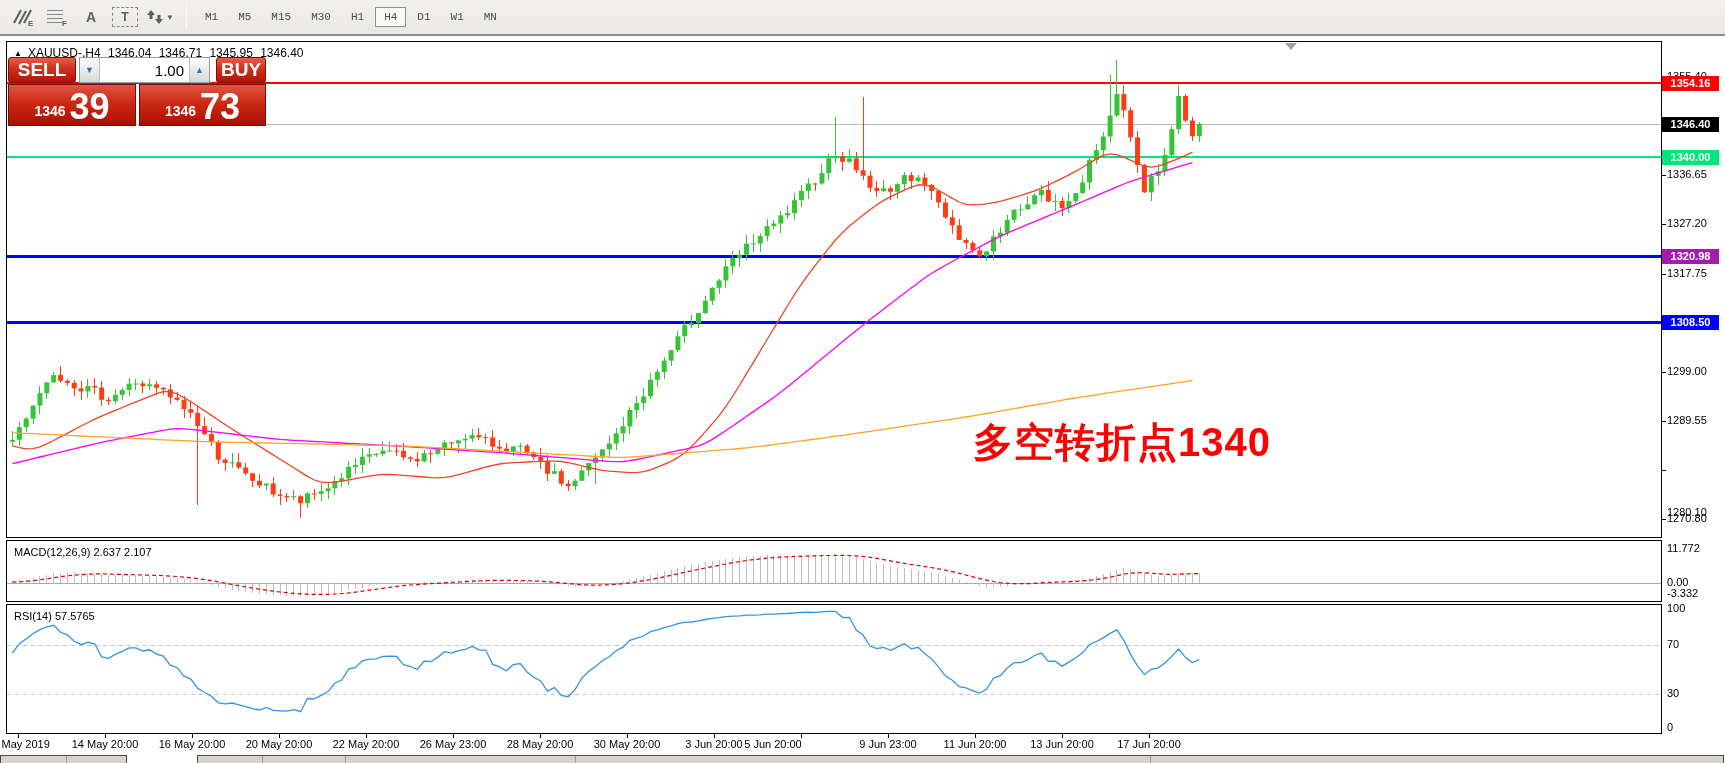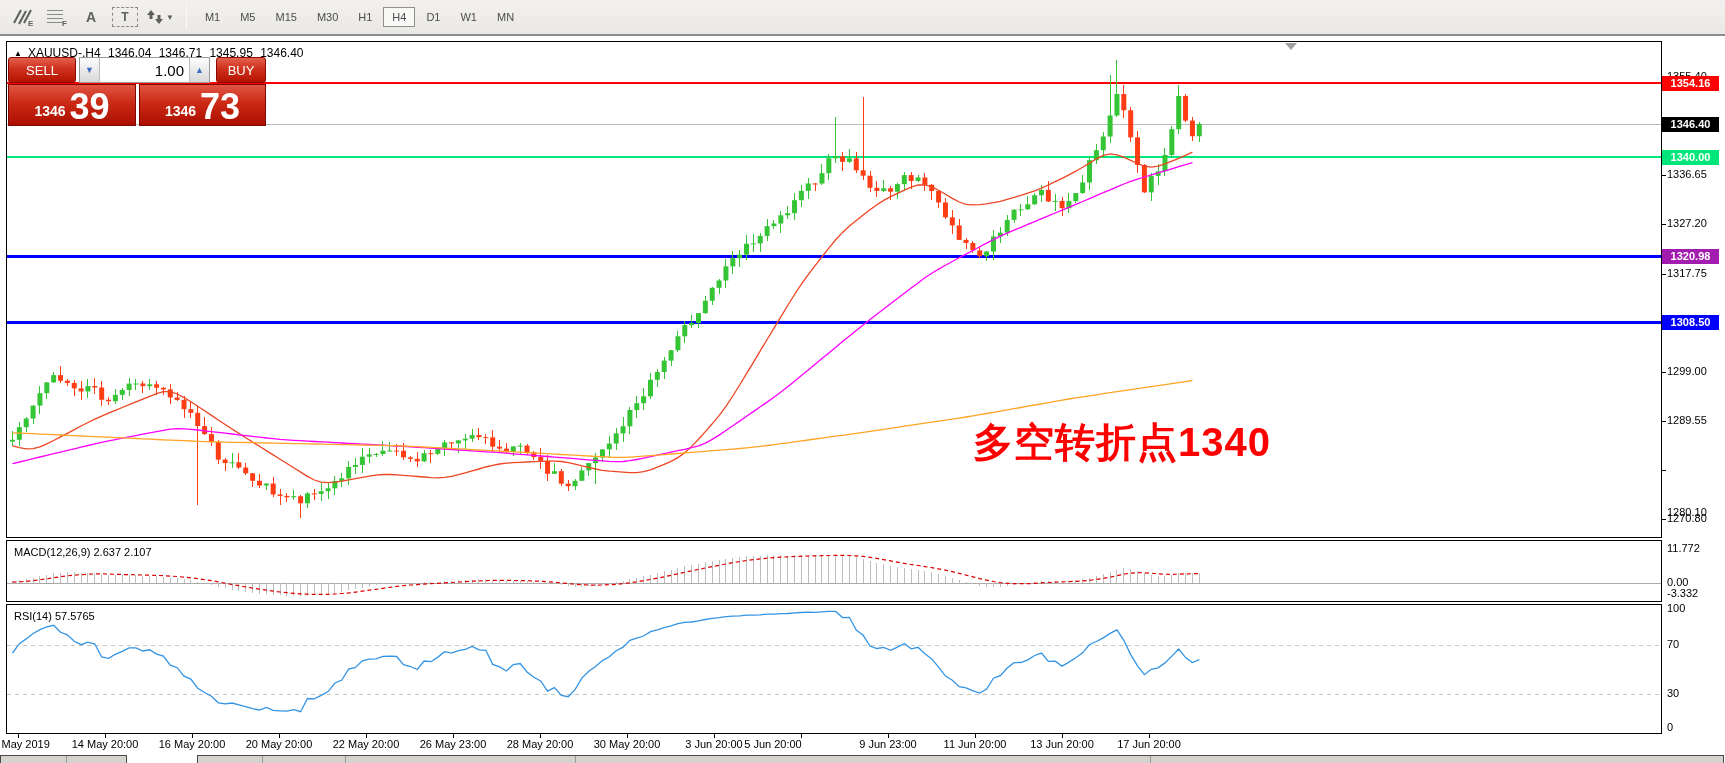--- a/index.html
+++ b/index.html
@@ -8,21 +8,21 @@
 
   
   .toolbar { position:absolute; left:0; top:0; width:1725px; height:36px;
     background:linear-gradient(180deg,#f2f1ef,#e9e8e5);
     border-bottom:2px solid #8e8e8e; display:flex; align-items:center; padding-left:6px; }
   .tb-icon { height:26px; min-width:26px; display:flex; align-items:center; justify-content:center;
     margin:0 4px; color:#5f5f5f; font-size:14px; font-weight:bold; cursor:default; }
   .tb-icon svg { display:block; }
   .tbox { border:1px dashed #8a8a8a; width:20px; height:20px; font-size:12px; }
   .tb-sep { width:1px; height:24px; background:#b4b2ae; margin:0 8px; border-right:1px solid #fbfbfa; }
-  .tf-btn { padding:3px 8px; margin:0 1px; font-size:11px; color:#4c4c4c; border:1px solid transparent; }
+  .tf-btn { padding:3px 8px; margin:0 1px; font-size:11px; color:#4c4c4c; border:1px solid transparent;font-family:Liberation Mono, monospace; }
   .tf-btn.active { background:#f8f8f6; border:1px solid #8f8f8f; }
   .caret { font-size:8px; color:#5f5f5f; margin-left:2px; }
 
   
   .pane { position:absolute; left:6px; width:1656px; border:1px solid #000; background:#fff; }
   #pane-main { top:41px; height:497px; }
   #pane-macd { top:540px; height:62px; }
   #pane-rsi  { top:604px; height:130px; }
   .pane svg { position:absolute; left:0; top:0; }
 
@@ -38,21 +38,21 @@
   .badge { position:absolute; left:1662px; width:57px; height:15px; font-size:11px; font-weight:bold;
     color:#fff; text-align:center; line-height:15px; z-index:4; }
 
   .date-label { position:absolute; top:738px; font-size:11px; color:#000; white-space:nowrap; transform:translateX(-50%); }
   .date-tick { position:absolute; top:734px; width:1px; height:4px; background:#000; }
 
   
   .trade-panel { position:absolute; left:8px; top:57px; width:258px; z-index:10; }
   .tp-row1 { display:flex; height:26px; }
   .btn-red { background:linear-gradient(180deg,#e4604e 0%,#d03521 40%,#b51300 100%);
-    border:1px solid #8c0b00; border-radius:3px; color:#fff; font-size:13px; font-weight:normal;
+    border:1px solid #8c0b00; border-radius:3px; color:#fff; font-size:19px; font-weight:bold;
     display:flex; align-items:center; justify-content:center;text-align:center; }
   .btn-sell { width:68px; } .btn-buy { width:50px; margin-left:3px; }
   .spin-group { display:flex; flex:1; margin:0 3px; border:1px solid #9a9a9a; background:#fff; }
   .spin-btn { width:20px; background:linear-gradient(180deg,#fdfdfd,#d8d8d8); border-right:1px solid #bdbdbd;
     color:#3d6cc0; font-size:9px; display:flex; align-items:center; justify-content:center; }
   .spin-btn.up { border-right:none; border-left:1px solid #bdbdbd; }
   .vol-input { flex:1; border:none; outline:none; text-align:right; font-size:15px; padding-right:5px;
     font-family:"Liberation Sans",sans-serif; color:#000; width:70px; }
   .tp-row2 { display:flex; margin-top:1px; }
   .quote-tile { height:42px; background:linear-gradient(180deg,#e2564383 ,#b81400);

